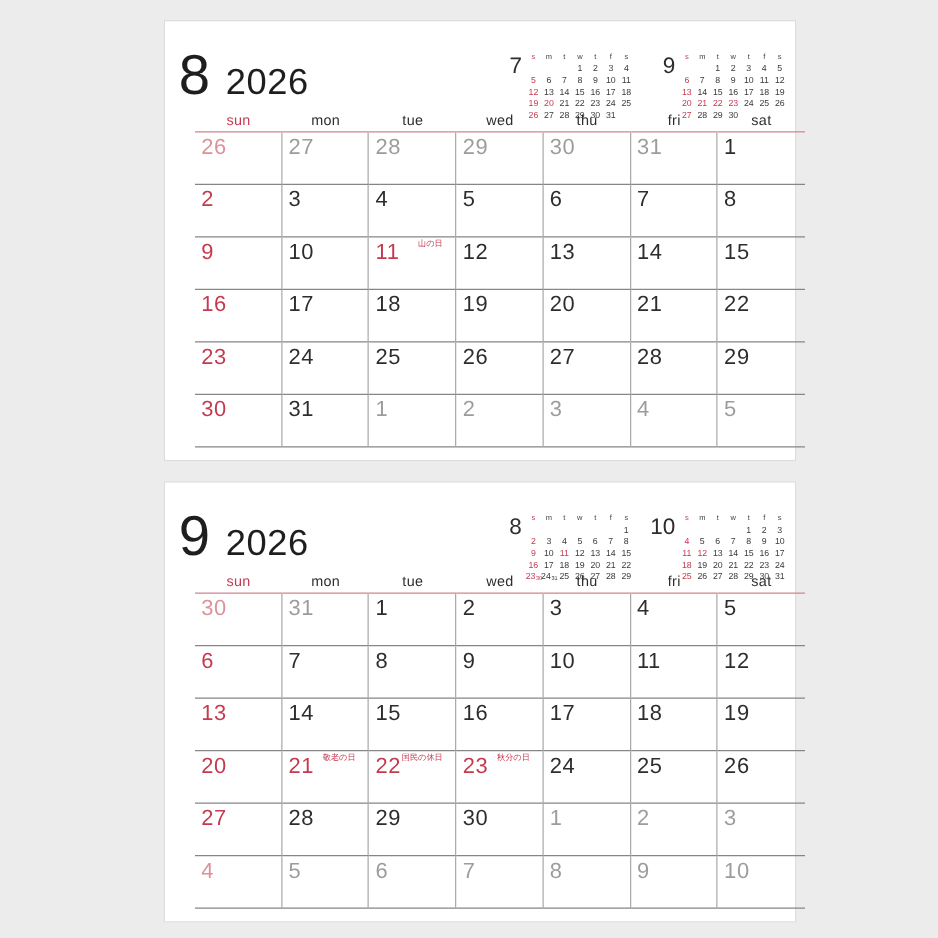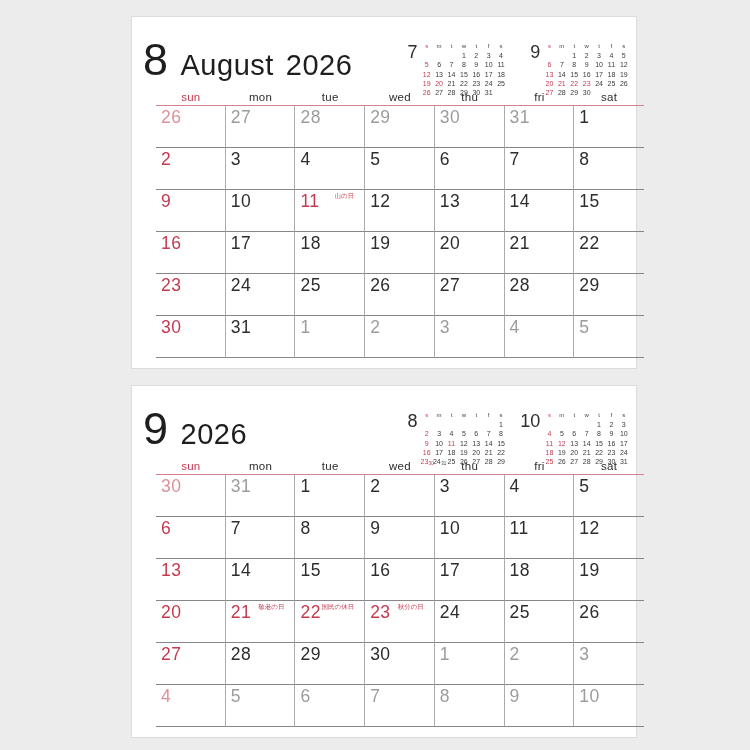--- a/index.html
+++ b/index.html
@@ -63,21 +63,20 @@
   }
 </style>
 </head>
 <body>
 
 <div class="page">
 
   <section class="card" id="card-0">
     <header class="title">
       <span class="month-num">8</span>
-      <span class="month-name">August</span>
       <span class="year">2026</span>
     </header>
     <div class="minis">
       <div class="mini">
         <span class="mini-num">7</span>
         <div class="mini-grid">
             <span class="mini-head red">s</span>
             <span class="mini-head">m</span>
             <span class="mini-head">t</span>
             <span class="mini-head">w</span>

